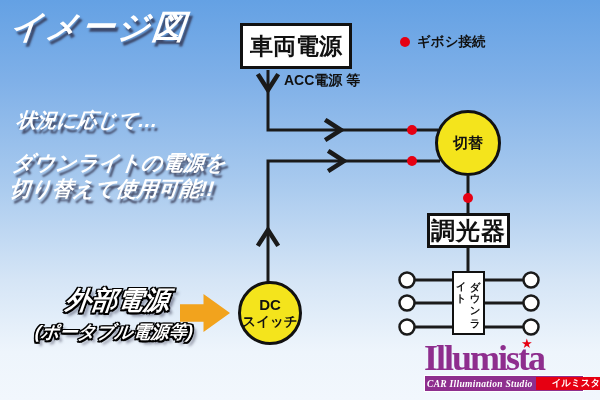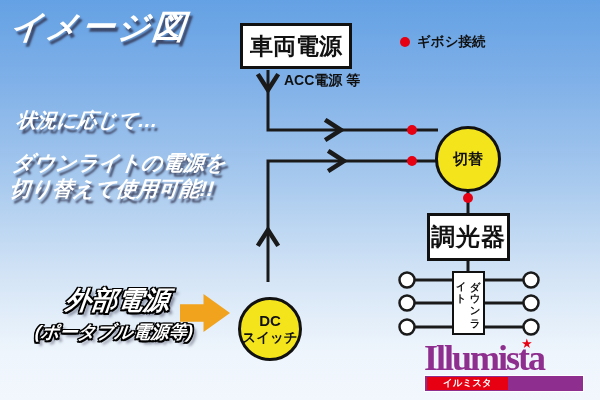--- a/index.html
+++ b/index.html
@@ -35,29 +35,29 @@
   .extpower .e1{font-size:26px;margin:0;}
   .extpower .e2{font-size:18px;margin:2px 0 0 0;}
 
   
   .boxnode{
     background:#fff;border:3px solid #111;box-sizing:border-box;
     display:flex;align-items:center;justify-content:center;
     font-weight:bold;color:#111;
   }
   .vehicle{left:240px;top:23px;width:112px;height:46px;font-size:23px;text-align:center;}
-  .dimmer{left:427px;top:213px;width:83px;height:48px;font-size:24px;letter-spacing:1px;}
+  .dimmer{left:427px;top:213px;width:83px;height:35px;font-size:24px;letter-spacing:1px;}
   .downlight{
     left:452px;top:271px;width:33px;height:64px;border-width:2.5px;
     writing-mode:vertical-rl;font-size:10.5px;letter-spacing:1px;
   }
   .circlenode{
     background:#f4e41c;border:3px solid #111;border-radius:50%;box-sizing:border-box;
     display:flex;flex-direction:column;align-items:center;justify-content:center;
-    font-weight:bold;color:#111;text-align:center;line-height:1.2;margin-top:16px;
+    font-weight:bold;color:#111;text-align:center;line-height:1.2;
   }
   .switch{left:435px;top:110px;width:66px;height:66px;font-size:15px;}
   .dcjack{left:238px;top:281px;width:64px;height:64px;font-size:13.5px;align-items:center;}
   .dcjack .dc1{font-size:15px;}
 
   .acclabel{left:284px;top:72px;font-size:14px;font-weight:600;color:#111;white-space:nowrap;}
 
   .legend{left:400px;top:33px;display:flex;align-items:center;gap:7px;}
   .legend .dot{width:10px;height:10px;border-radius:50%;background:#e60012;}
   .legend .lab{font-size:13.5px;font-weight:bold;color:#111;white-space:nowrap;}
@@ -173,17 +173,18 @@
     <p class="e1">外部電源</p>
     <p class="e2">(ポータブル電源等)</p>
   </div>
 
   <div class="abs blockarrow"></div>
 
   <div class="abs logo">
     <div class="word">Illumista</div>
     <div class="star">★</div>
     <div class="bar">
+      <span class="sub">CAR Illumination Studio</span>
       <span class="badge">イルミスタ</span>
     </div>
   </div>
 
 </div>
 
 </body></html>

